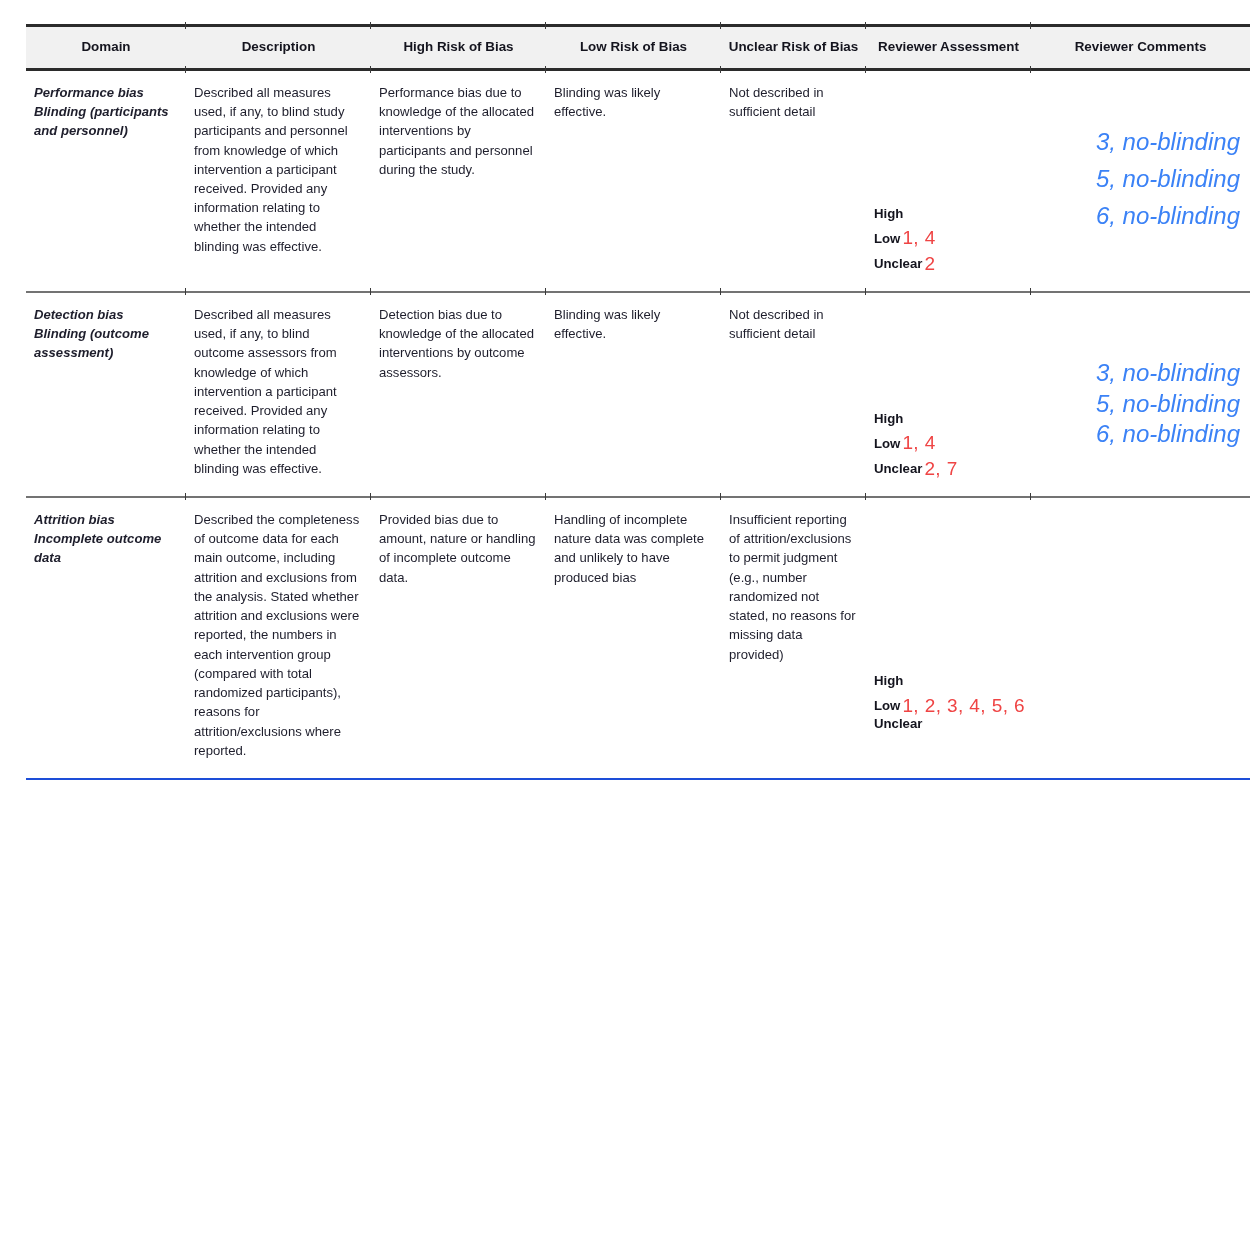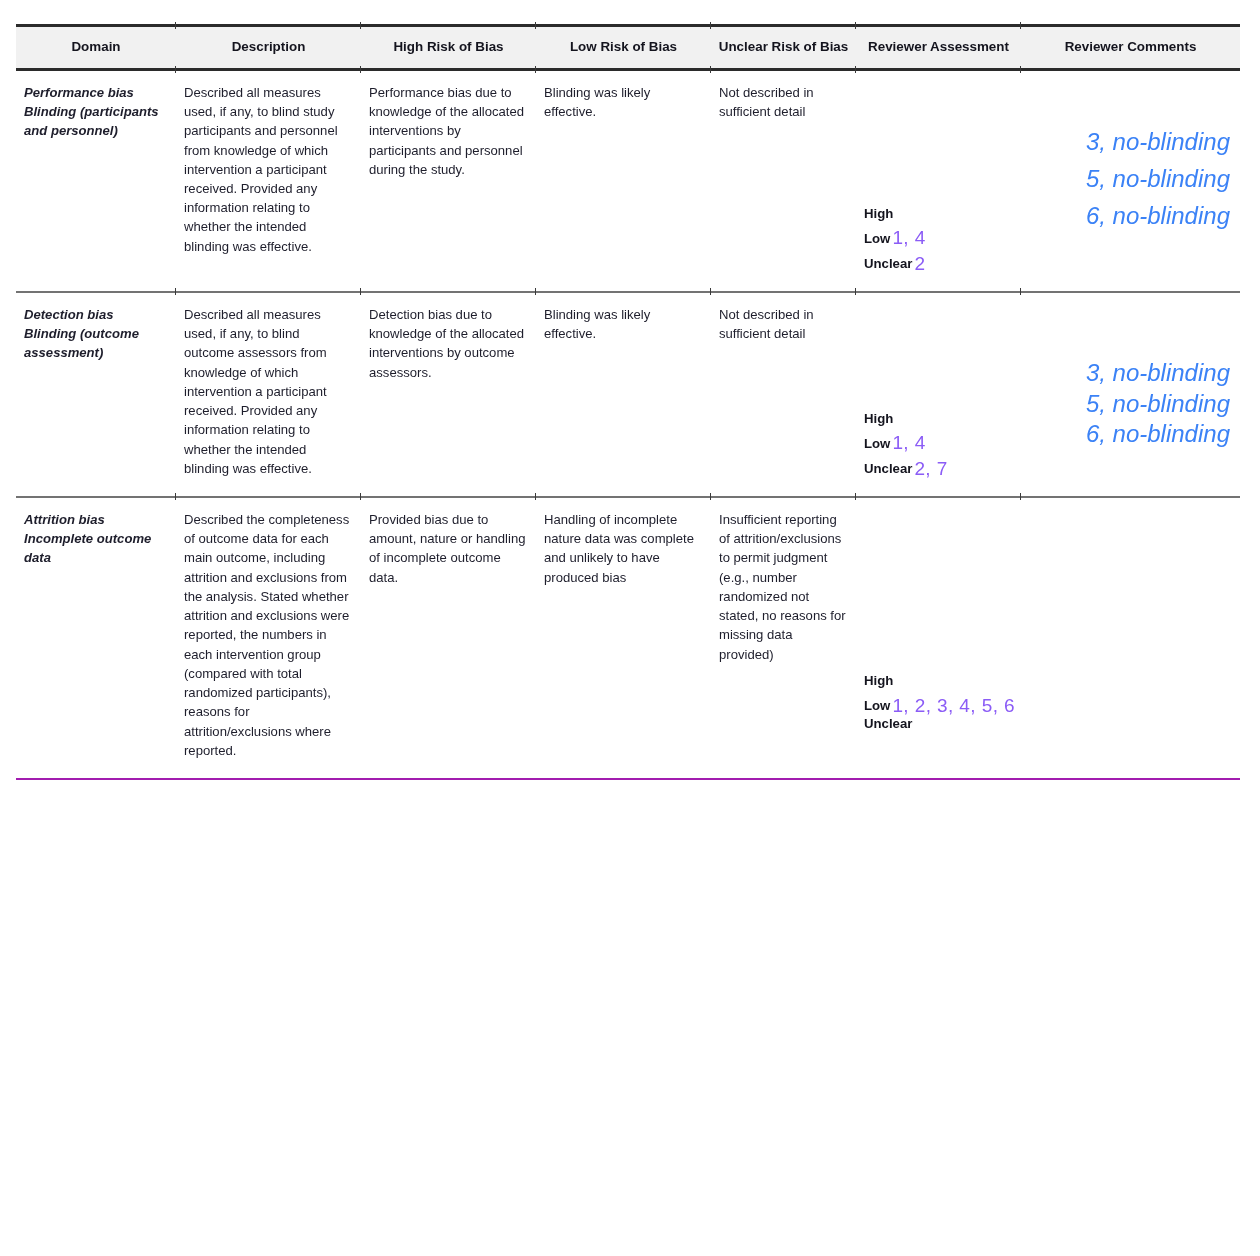--- a/index.html
+++ b/index.html
@@ -42,21 +42,21 @@
     font-size: 13.5px;
     font-weight: bold;
     color: #14141e;
     margin: 0 0 10px 0;
     line-height: 1.2;
   }
 
   
   .rob-table {
     width: 1224px;
-    margin-left: 16px;
+    margin-left: 26px;
     border-collapse: collapse;
     table-layout: fixed;
     font-size: 13px;
   }
 
   .rob-table thead tr.head-row {
     background: #f1f1f1;
   }
 
   .rob-table thead th {
@@ -101,21 +101,21 @@
   .rob-table tbody td {
     vertical-align: top;
     padding: 12px 10px 18px 8px;
     line-height: 1.47;
     font-size: 13.1px;
     color: #1e1e2c;
     border-bottom: 2px solid #737373;
     position: relative;
   }
   .rob-table tbody tr:last-child td {
-    border-bottom: 2px solid #a21caf;
+    border-bottom: 2px solid #1d4ed8;
   }
 
   .col-domain      { width: 160px; }
   .col-description { width: 185px; }
   .col-high        { width: 175px; }
   .col-low         { width: 175px; }
   .col-unclear     { width: 145px; }
   .col-assessment  { width: 165px; }
   .col-comments    { width: 219px; }
 
@@ -144,21 +144,21 @@
     white-space: nowrap;
   }
   .assess-label {
     font-weight: bold;
     font-size: 13.2px;
     color: #14141e;
   }
   .assess-values {
     font-size: 19px;
     font-weight: normal;
-    color: #8b5cf6;
+    color: #ef4444;
     margin-left: 2px;
     position: relative;
     top: 3px;
     letter-spacing: 0.4px;
   }
 
   
   .comments-cell {
     text-align: right;
     padding-right: 6px;

